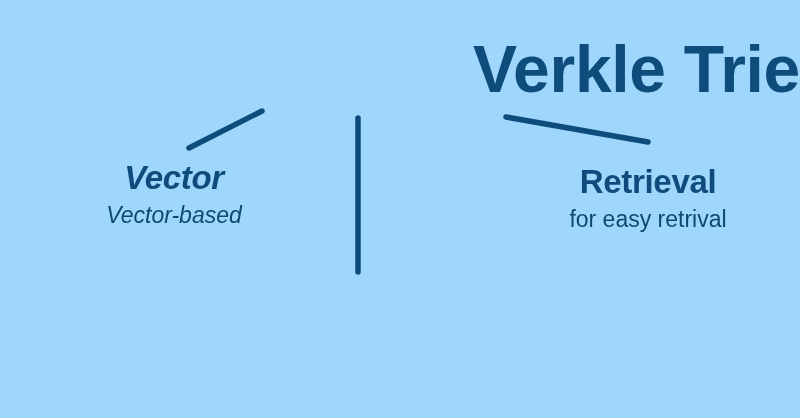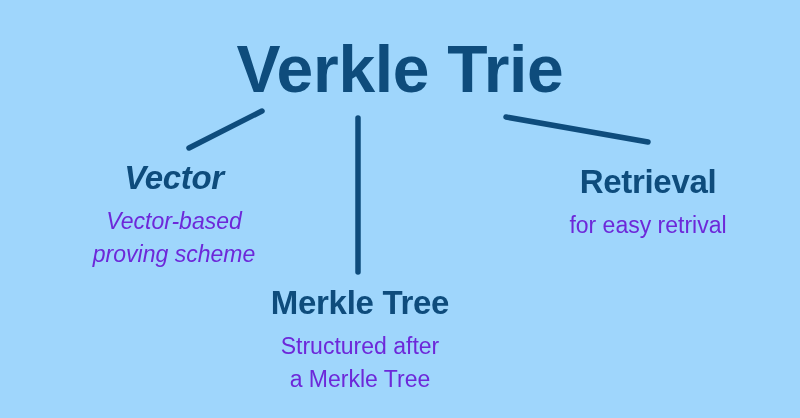--- a/index.html
+++ b/index.html
@@ -33,34 +33,35 @@
   .node-title {
     font-weight: bold;
     color: #0e4c7c;
     letter-spacing: -0.3px;
     white-space: nowrap;
   }
   #root-node {
     left: 0;
     top: 34px;
     width: 800px;
+    text-align: right;
   }
   #root-node .node-title {
     font-size: 66px;
     line-height: 70px;
   }
   .branch .node-title {
     font-size: 33px;
     line-height: 40px;
   }
   .branch .node-desc {
     font-size: 23px;
     line-height: 33px;
-    color: #6d28d9;
-    margin-top: 7px;
+    color: #0c4a6e;
+    margin-top: 1px;
     white-space: nowrap;
   }
   .node-desc .desc-line {
     display: block;
   }
   #branch-vector {
     left: 24px;
     top: 158px;
     width: 300px;
     font-style: italic;
@@ -88,31 +89,23 @@
   </svg>
 
   <div class="node" id="root-node">
     <div class="node-title">Verkle Trie</div>
   </div>
 
   <div class="node branch" id="branch-vector">
     <div class="node-title">Vector</div>
     <div class="node-desc">
       <span class="desc-line">Vector-based</span>
-      <span class="desc-line">proving scheme</span>
     </div>
   </div>
 
-  <div class="node branch" id="branch-merkle">
-    <div class="node-title">Merkle Tree</div>
-    <div class="node-desc">
-      <span class="desc-line">Structured after</span>
-      <span class="desc-line">a Merkle Tree</span>
-    </div>
-  </div>
 
   <div class="node branch" id="branch-retrieval">
     <div class="node-title">Retrieval</div>
     <div class="node-desc">
       <span class="desc-line">for easy retrival</span>
     </div>
   </div>
 
 </div>
 

